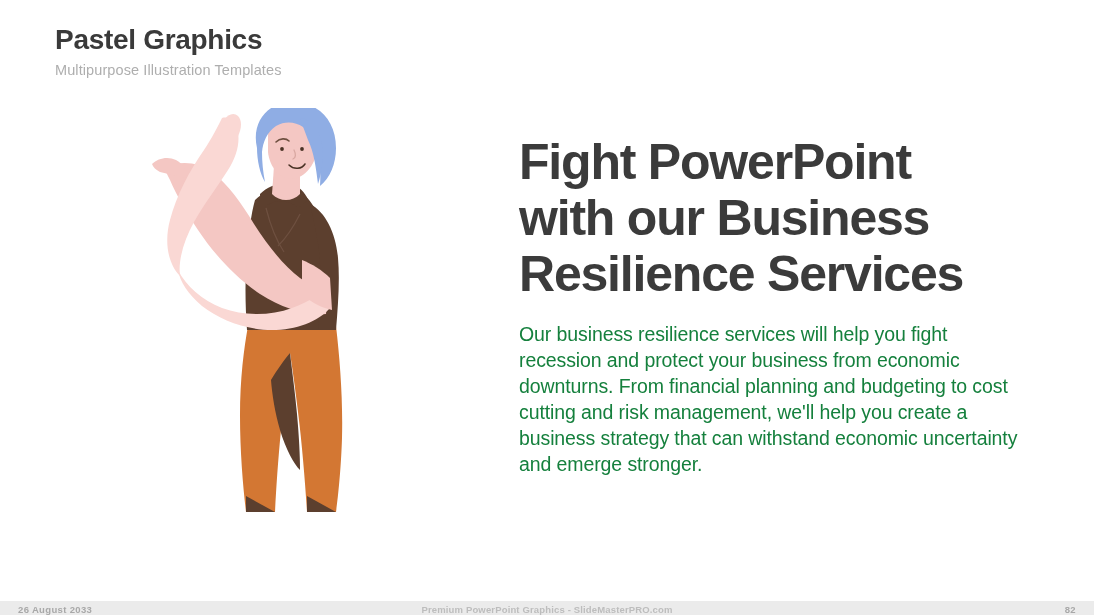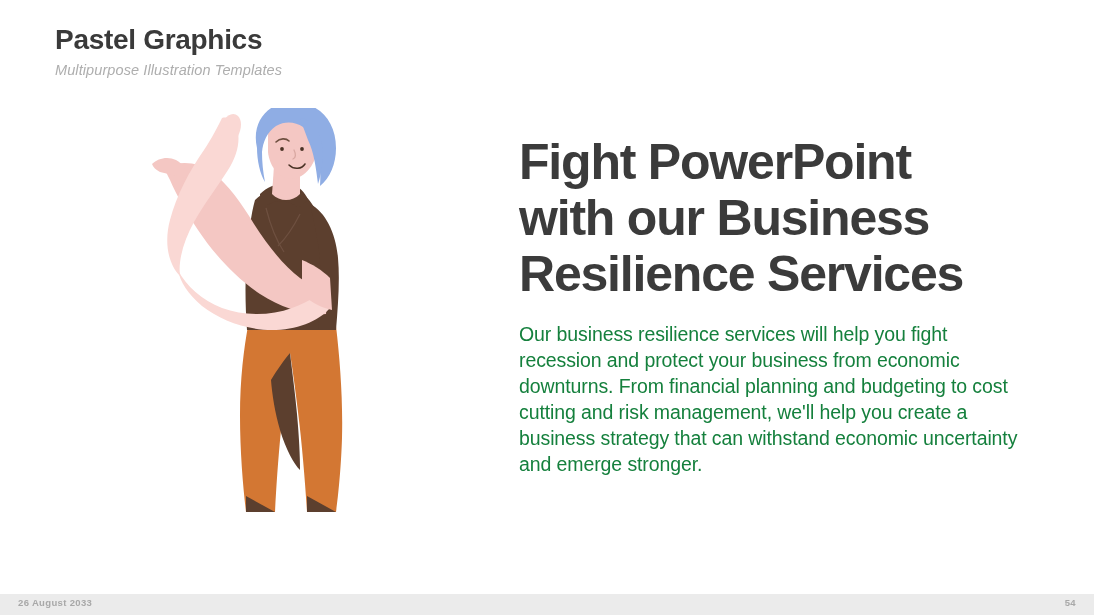--- a/index.html
+++ b/index.html
@@ -34,21 +34,20 @@
     white-space: nowrap;
   }
   .brand-subtitle {
     margin-top: 6px;
     font-size: 14.5px;
     font-weight: 400;
     color: #aeaeae;
     letter-spacing: 0.1px;
     line-height: 1.2;
     white-space: nowrap;
-    font-style: italic;
   }
 
   
   .illustration {
     position: absolute;
     left: 150px;
     top: 108px;
     width: 260px;
     height: 420px;
   }
@@ -78,21 +77,21 @@
     letter-spacing: -0.1px;
     max-width: 515px;
   }
 
   
   .footer {
     position: absolute;
     left: 0;
     bottom: 0;
     width: 1094px;
-    height: 21px;
+    height: 14px;
     background: #ebebeb;
   }
   .footer-left {
     position: absolute;
     left: 18px;
     top: 3px;
     font-size: 9.5px;
     font-weight: 700;
     color: #a8a8a8;
     letter-spacing: 0.35px;
@@ -261,16 +260,17 @@
     </svg>
   </div>
 
   <div class="content">
     <h1 class="headline">Fight PowerPoint with our Business Resilience Services</h1>
     <p class="body-copy">Our business resilience services will help you fight recession and protect your business from economic downturns. From financial planning and budgeting to cost cutting and risk management, we'll help you create a business strategy that can withstand economic uncertainty and emerge stronger.</p>
   </div>
 
   <div class="footer">
     <span class="footer-left">26 August 2033</span>
-    <span class="footer-right">54</span>
+    <span class="footer-center">Premium PowerPoint Graphics - SlideMasterPRO.com</span>
+    <span class="footer-right">82</span>
   </div>
 
 </div>
 
 </body></html>

